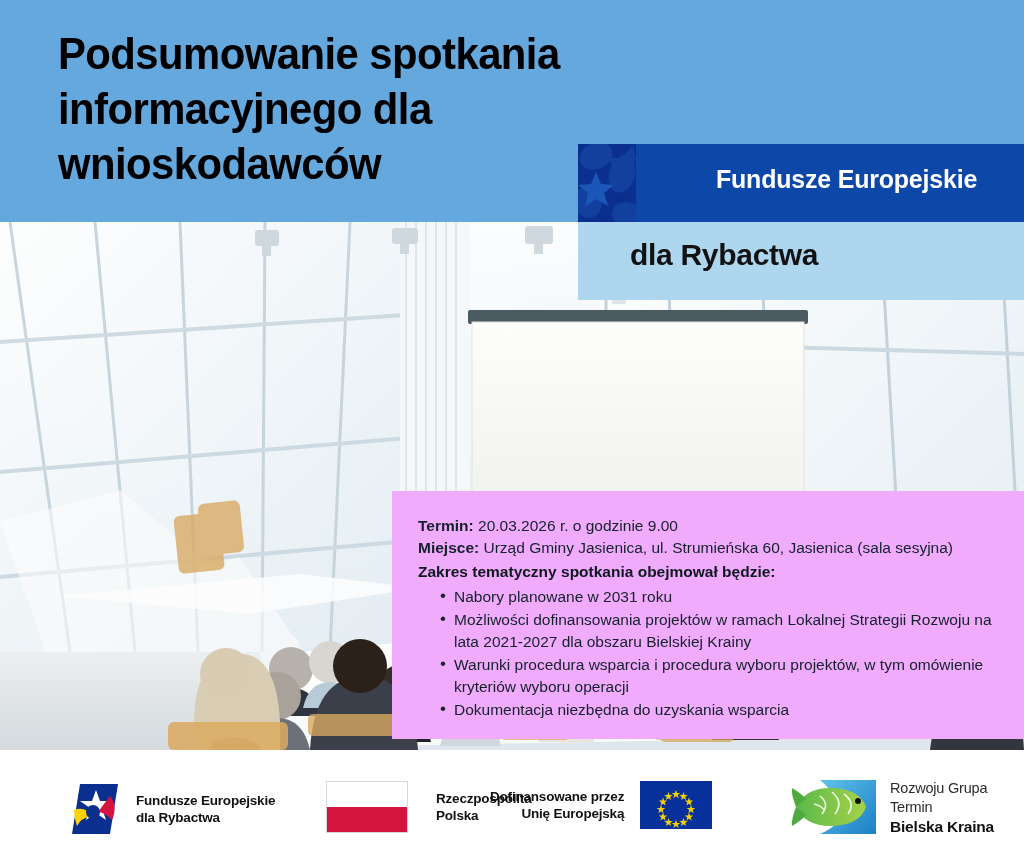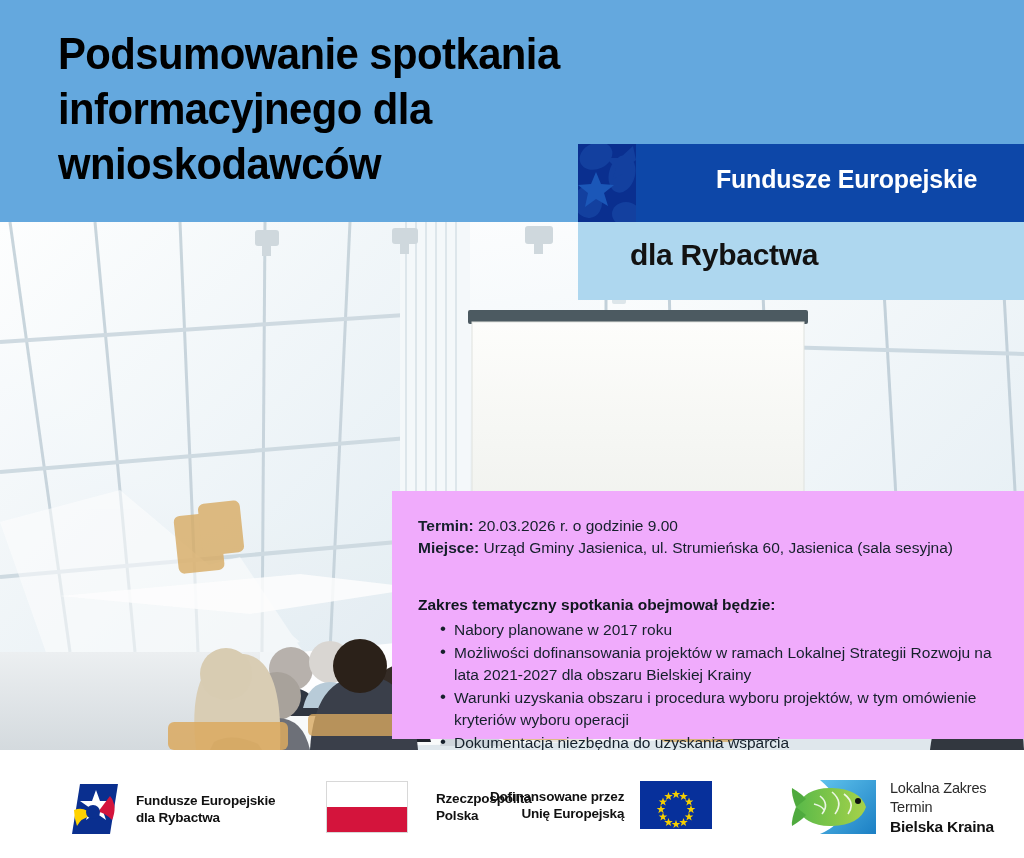--- a/index.html
+++ b/index.html
@@ -69,21 +69,21 @@
     padding:24px 26px 0 26px;
     box-sizing:border-box;
   }
   .info-line{
     font-family:"Liberation Sans", sans-serif;
     font-size:15.5px;color:#15202b;line-height:22px;
     white-space:nowrap;
   }
   .info-line b{font-weight:700;}
   .info-heading{
-    margin-top:35px;
+    margin-top:2px;
     font-family:"Liberation Sans", sans-serif;
     font-weight:700;font-size:15.5px;color:#10181f;line-height:22px;
   }
   .info-list{
     margin:3px 0 0 0;padding:0 0 0 22px;list-style:none;
   }
   .info-list li{
     position:relative;
     font-family:"Liberation Sans", sans-serif;
     font-size:15.5px;color:#15202b;line-height:22px;
@@ -355,23 +355,23 @@
     <div class="fe-badge-bottom">
       <div class="fe-badge-sub">dla Rybactwa</div>
     </div>
   </div>
 
   <div class="info-panel">
     <div class="info-line"><b>Termin:</b><span> 20.03.2026 r. o godzinie 9.00</span></div>
     <div class="info-line"><b>Miejsce:</b><span> Urząd Gminy Jasienica, ul. Strumieńska 60, Jasienica (sala sesyjna)</span></div>
     <div class="info-heading">Zakres tematyczny spotkania obejmował będzie:</div>
     <ul class="info-list">
-      <li>Nabory planowane w 2017 roku</li>
+      <li>Nabory planowane w 2031 roku</li>
       <li>Możliwości dofinansowania projektów w ramach Lokalnej Strategii Rozwoju na lata 2021-2027 dla obszaru Bielskiej Krainy</li>
-      <li>Warunki uzyskania obszaru i procedura wyboru projektów, w tym omówienie kryteriów wyboru operacji</li>
+      <li>Warunki procedura wsparcia i procedura wyboru projektów, w tym omówienie kryteriów wyboru operacji</li>
       <li>Dokumentacja niezbędna do uzyskania wsparcia</li>
     </ul>
   </div>
 
   <div class="footer">
 
     <div class="fe-small">
       <svg width="58" height="58" viewBox="0 0 58 58">
         <polygon points="14,4 52,4 44,54 6,54" fill="#0a2f8f"></polygon>
         <polygon points="30,10 34,21 46,21 36,28 40,40 30,33 20,40 24,28 14,21 26,21" fill="#ffffff"></polygon>
@@ -434,21 +434,21 @@
         <path d="M6 31 q-5 13 -4 19 q10 -6 14 -11 z" fill="#4faa3e"></path>
         <g stroke="#ffffff" stroke-width="1.6" fill="none" opacity="0.85">
           <path d="M30 20 q10 8 2 18"></path>
           <path d="M42 16 q12 10 3 22"></path>
           <path d="M54 18 q12 9 4 20"></path>
           <path d="M24 28 q8 2 10 6"></path>
         </g>
         <circle cx="68" cy="25" r="3" fill="#101010"></circle>
       </svg>
       <div class="lgr-text">
-        <div>Lokalna Zakres</div>
+        <div>Rozwoju Grupa</div>
         <div>Termin</div>
         <div class="b">Bielska Kraina</div>
       </div>
     </div>
 
   </div>
   <div class="divider"></div>
 
 </div>
 

